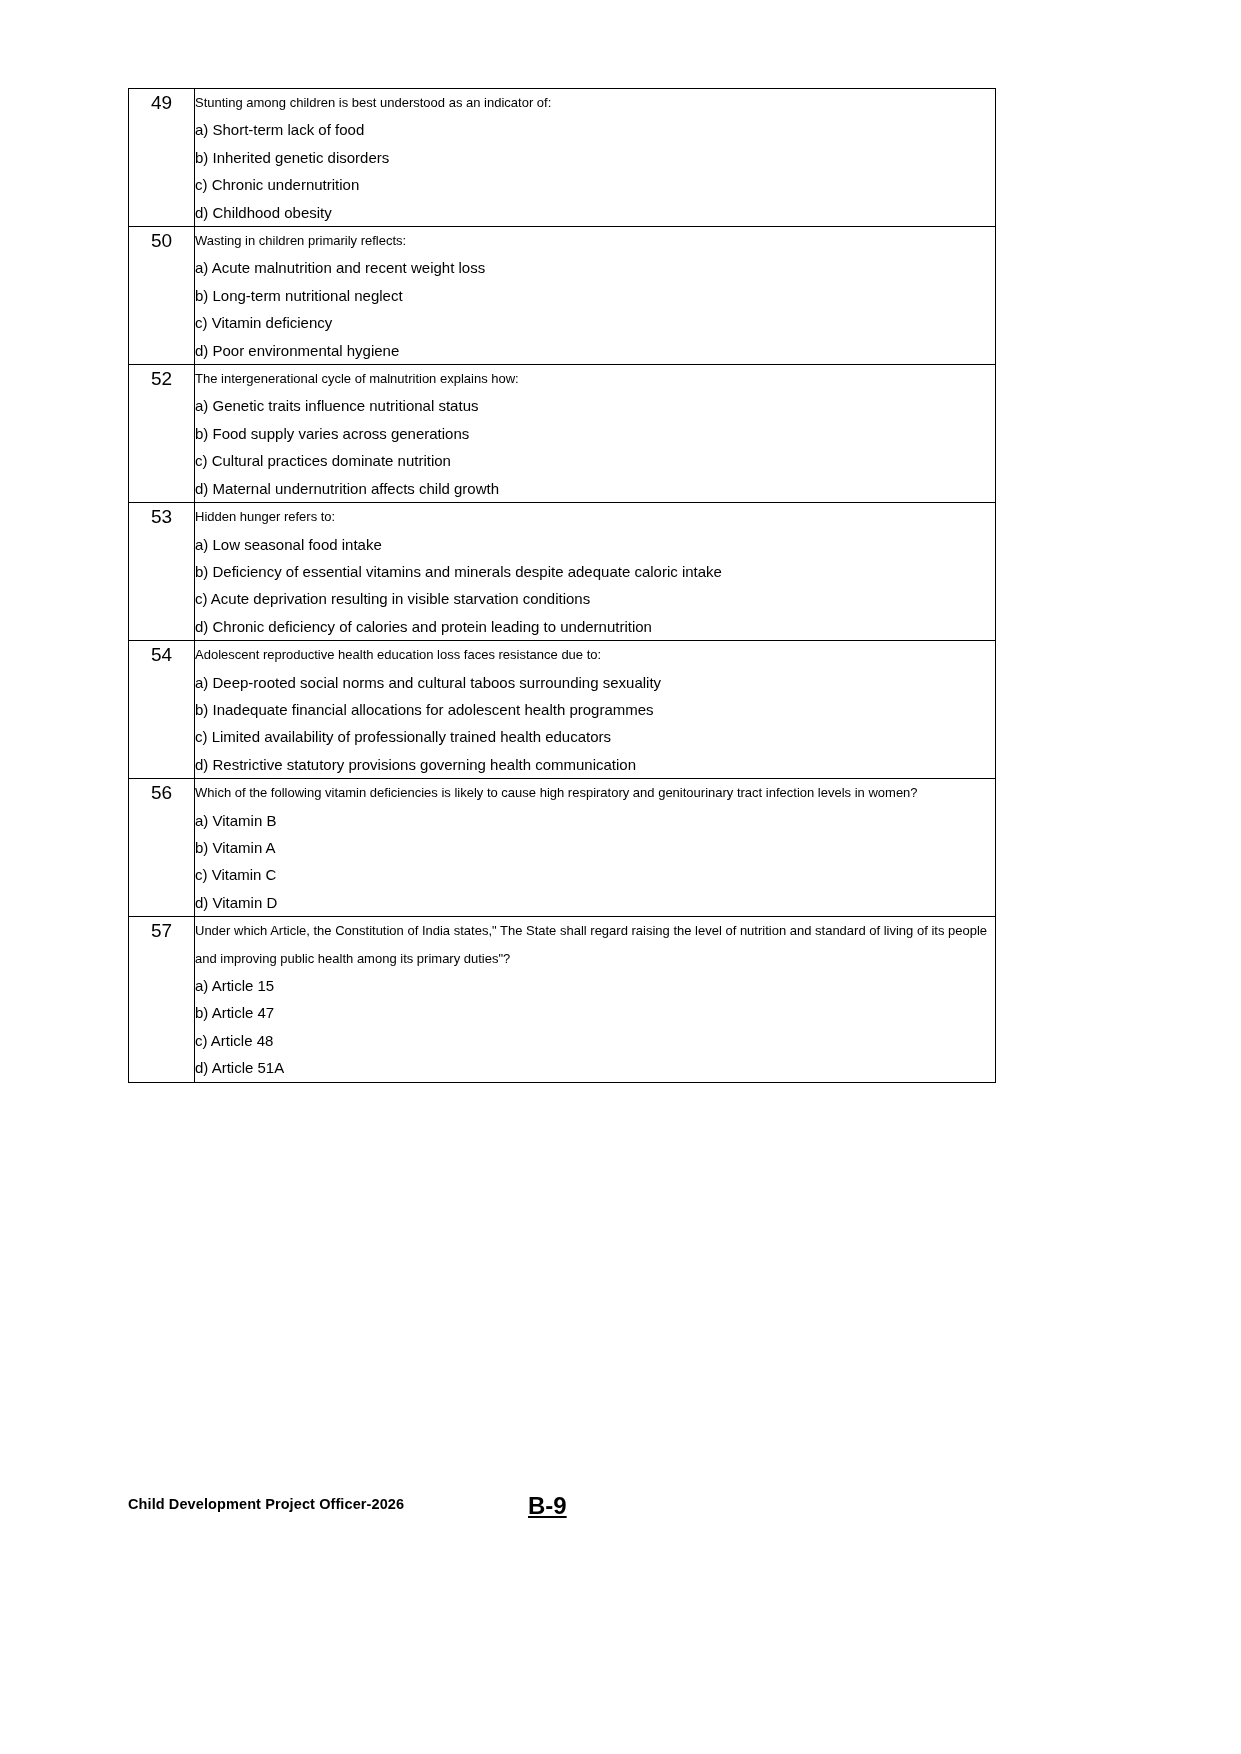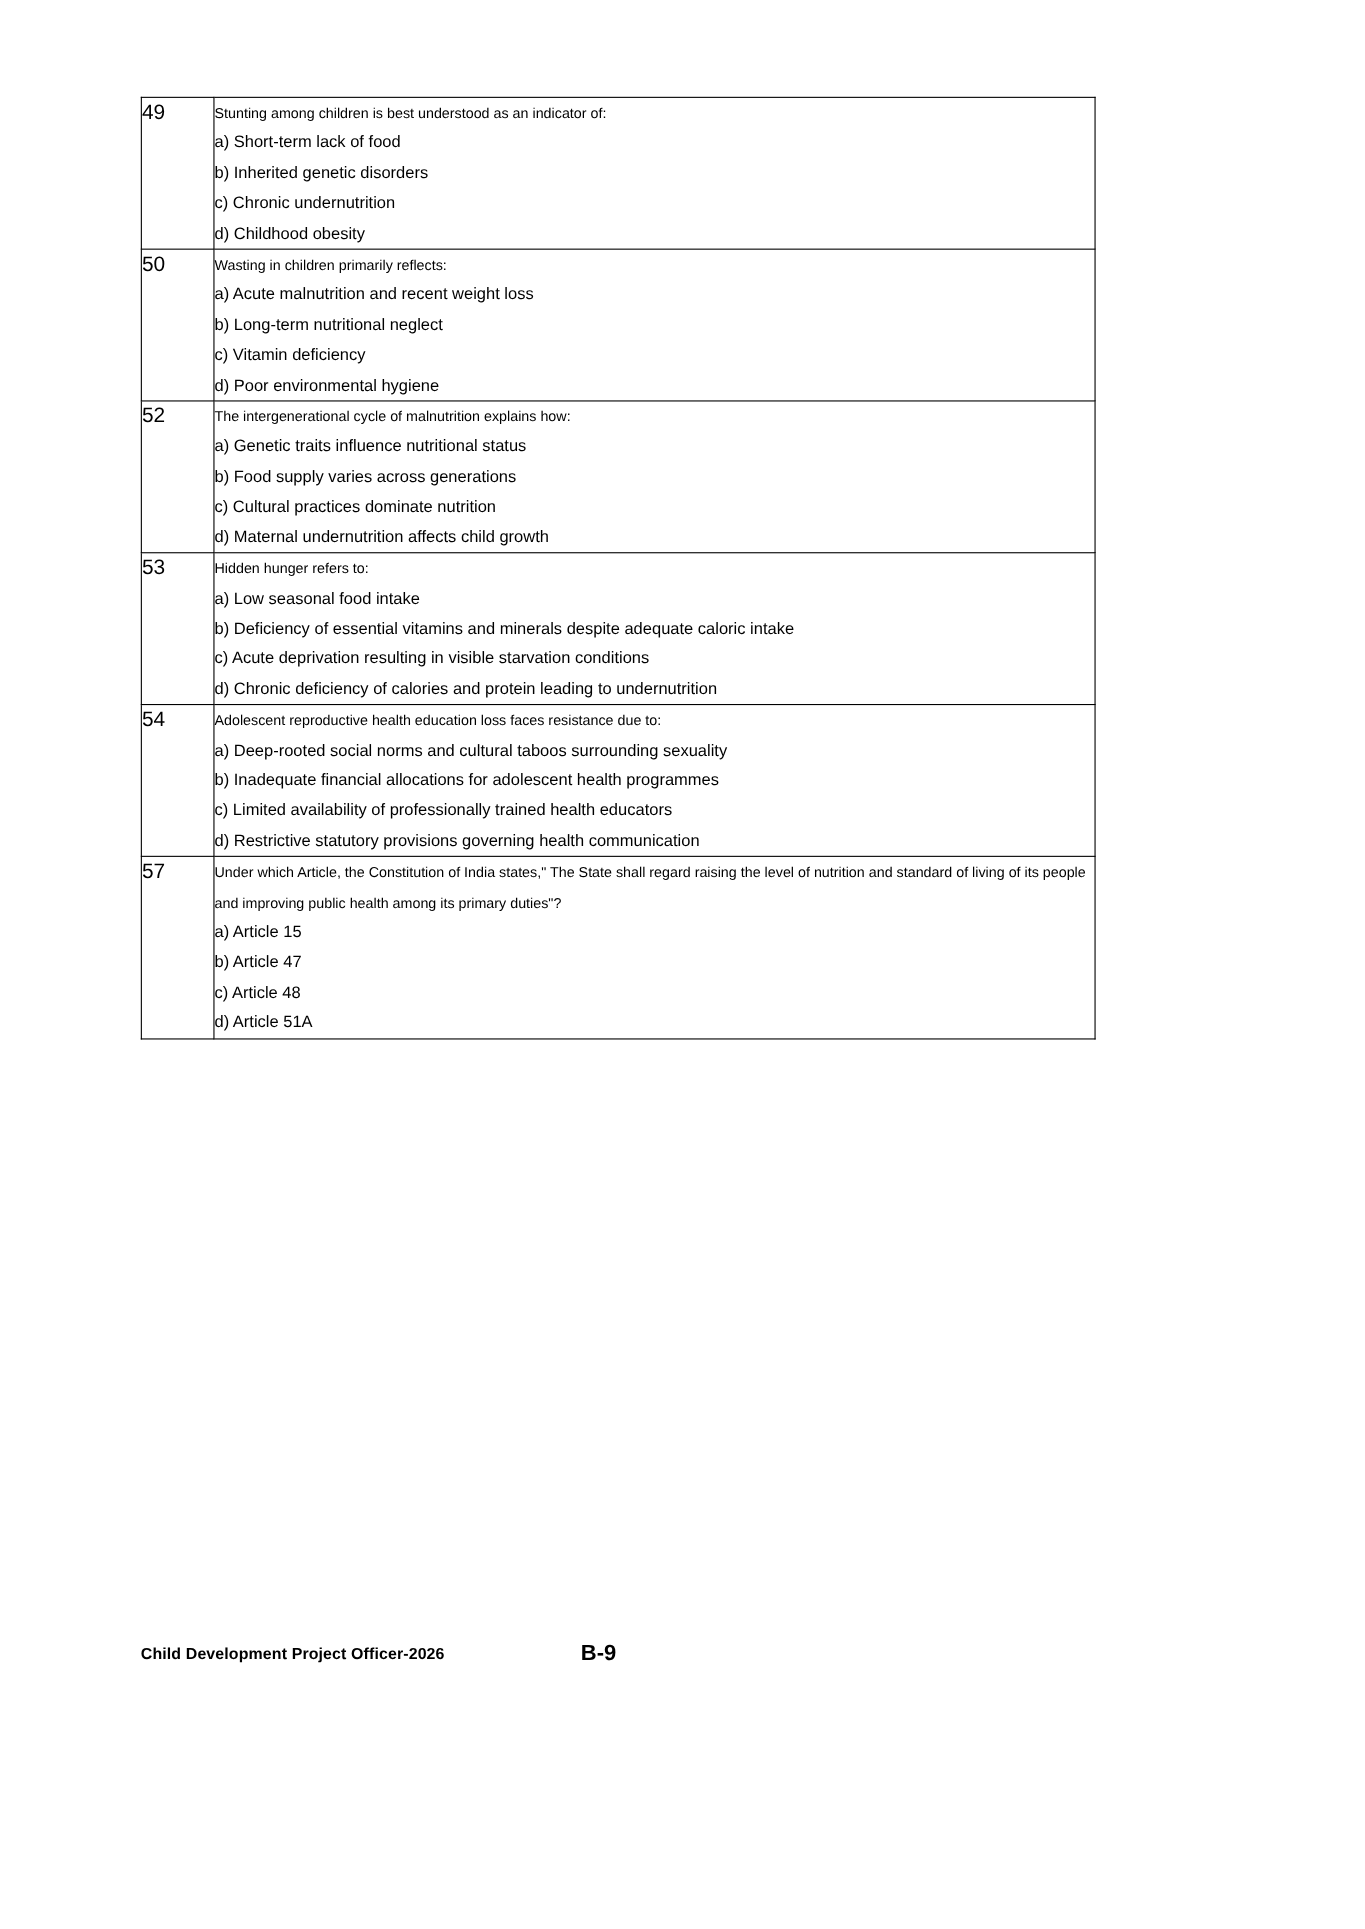--- a/index.html
+++ b/index.html
@@ -25,20 +25,21 @@
     border-collapse: collapse;
     table-layout: fixed;
   }
   table.qtable td {
     border: 1px solid #000000;
     vertical-align: top;
     padding: 0;
   }
   td.qnum {
     width: 65px;
+    text-align: center;
     font-size: 19px;
     line-height: 27.4px;
     padding-top: 7px;
     padding-bottom: 7px;
     font-family: "Liberation Sans", sans-serif;
   }
   td.qbody {
     padding: 7px 10px 7px 13px;
     font-size: 19px;
     line-height: 27.4px;
@@ -72,23 +73,24 @@
     top: 0;
     font-size: 14.5px;
     font-weight: bold;
     letter-spacing: 0.1px;
     font-family: "Liberation Sans", sans-serif;
   }
   .footer-center {
     position: absolute;
     left: 400px;
     top: -4px;
-    font-size: 20px;
+    font-size: 24px;
     font-weight: bold;
     font-family: "Liberation Sans", sans-serif;
+    text-decoration: underline;
   }
 </style>
 </head>
 <body>
 
 <div class="page">
 
   <table class="qtable">
     <tbody>
         <tr>
@@ -135,20 +137,30 @@
           <td class="qnum">54</td>
           <td class="qbody">
             <p class="qstem">Adolescent reproductive health education loss faces resistance due to:</p>
             <p class="opt">a) Deep-rooted social norms and cultural taboos surrounding sexuality</p>
             <p class="opt">b) Inadequate financial allocations for adolescent health programmes</p>
             <p class="opt">c) Limited availability of professionally trained health educators</p>
             <p class="opt">d) Restrictive statutory provisions governing health communication</p>
           </td>
         </tr>
         <tr>
+          <td class="qnum">56</td>
+          <td class="qbody">
+            <p class="qstem justify">Which of the following vitamin deficiencies is likely to cause high respiratory and genitourinary tract infection levels in women?</p>
+            <p class="opt">a) Vitamin B</p>
+            <p class="opt">b) Vitamin A</p>
+            <p class="opt">c) Vitamin C</p>
+            <p class="opt">d) Vitamin D</p>
+          </td>
+        </tr>
+        <tr>
           <td class="qnum">57</td>
           <td class="qbody">
             <p class="qstem">Under which Article, the Constitution of India states," The State shall regard raising the level of nutrition and standard of living of its people and improving public health among its primary duties"?</p>
             <p class="opt">a) Article 15</p>
             <p class="opt">b) Article 47</p>
             <p class="opt">c) Article 48</p>
             <p class="opt">d) Article 51A</p>
           </td>
         </tr>
       </tbody>

